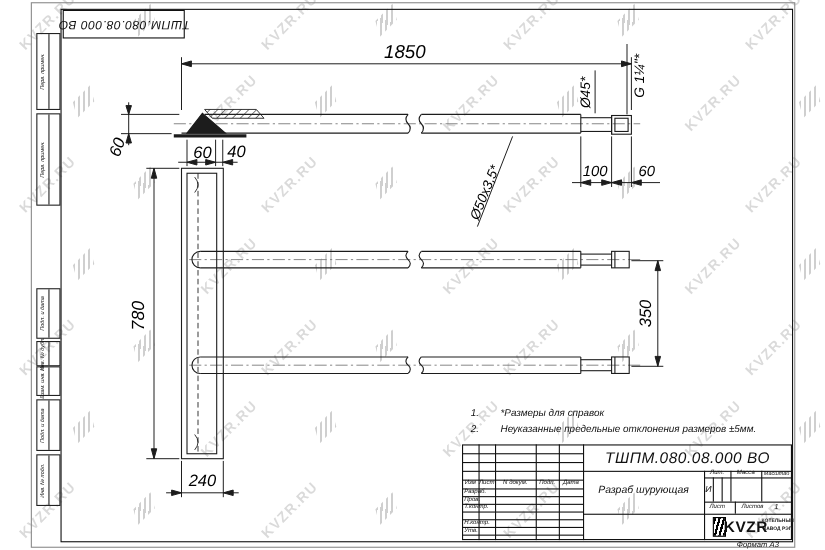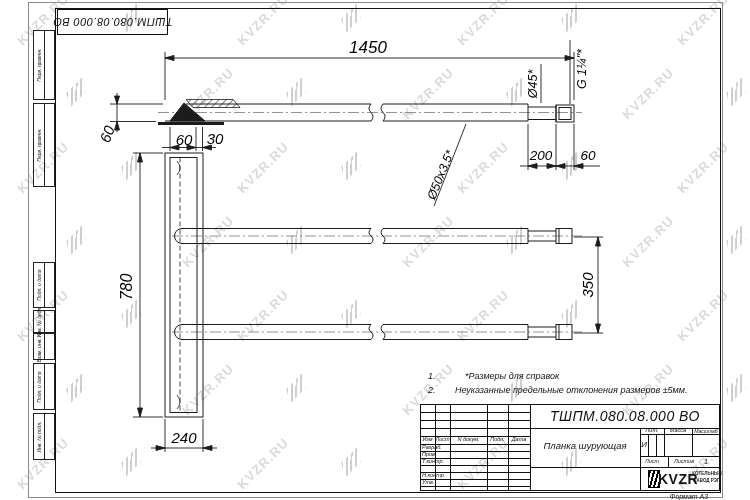--- a/index.html
+++ b/index.html
@@ -241,35 +241,35 @@
       <line x1="574" y1="237" x2="603" y2="237" fill="none"></line>
         <line x1="574" y1="333" x2="603" y2="333" fill="none"></line>
       <line x1="598" y1="237" x2="598" y2="333" fill="none"></line>
       <polygon points="598,237 595.5,246 600.5,246"></polygon>
         <polygon points="598,333 595.5,324 600.5,324"></polygon>
 
       <line x1="434" y1="206" x2="466" y2="124" fill="none"></line>
     </g>
   </svg>
 
-  <div class="t dim" style="left:368px;top:47px;font-size:17px">1450</div>
+  <div class="t dim" style="left:368px;top:47px;font-size:17px">1850</div>
   <div class="t dim" style="left:107px;top:134px;font-size:15px;transform:translate(-50%,-50%) rotate(-70deg)">60</div>
   <div class="t dim" style="left:184px;top:139px;font-size:15px">60</div>
-  <div class="t dim" style="left:215px;top:138px;font-size:15px">30</div>
+  <div class="t dim" style="left:215px;top:138px;font-size:15px">40</div>
   <div class="t dim" style="left:533px;top:84px;font-size:12.5px;transform:translate(-50%,-50%) rotate(-90deg)">Ø45*</div>
   <div class="t dim" style="left:582px;top:69px;font-size:12.5px;transform:translate(-50%,-50%) rotate(-90deg)">G 1¼"*</div>
-  <div class="t dim" style="left:541px;top:156px;font-size:13.5px">200</div>
+  <div class="t dim" style="left:541px;top:156px;font-size:13.5px">100</div>
   <div class="t dim" style="left:588px;top:156px;font-size:13.5px">60</div>
   <div class="t dim" style="left:441px;top:175px;font-size:12.5px;transform:translate(-50%,-50%) rotate(-68deg)">Ø50x3,5*</div>
   <div class="t dim" style="left:127px;top:287px;font-size:16px;transform:translate(-50%,-50%) rotate(-90deg)">780</div>
   <div class="t dim" style="left:587px;top:285px;font-size:15px;transform:translate(-50%,-50%) rotate(-90deg)">350</div>
   <div class="t dim" style="left:184px;top:437px;font-size:15px">240</div>
 
   <div class="tl note" style="left:428px;top:376px">1.</div>
-  <div class="tl note" style="left:465px;top:376px">*Размеры для справок</div>
+  <div class="tl note" style="left:455px;top:376px">*Размеры для справок</div>
   <div class="tl note" style="left:428px;top:390px">2.</div>
   <div class="tl note" style="left:455px;top:390px">Неуказанные предельные отклонения размеров ±5мм.</div>
 
   <div class="tb"></div>
   <div class="vl" style="left:435px;top:404px;width:1px;height:87px"></div>
   <div class="vl" style="left:450px;top:404px;width:1px;height:87px"></div>
   <div class="vl" style="left:487px;top:404px;width:1px;height:87px"></div>
   <div class="vl" style="left:508px;top:404px;width:1px;height:87px"></div>
   <div class="vl" style="left:530px;top:404px;width:1px;height:87px"></div>
   <div class="vl" style="left:640px;top:428px;width:1px;height:63px"></div>
@@ -287,21 +287,21 @@
   <div class="hl" style="left:420px;top:458px;width:110px;height:1px"></div>
   <div class="hl" style="left:420px;top:465px;width:110px;height:1px"></div>
   <div class="hl" style="left:420px;top:472px;width:110px;height:1px"></div>
   <div class="hl" style="left:420px;top:479px;width:110px;height:1px"></div>
   <div class="hl" style="left:420px;top:486px;width:110px;height:1px"></div>
   <div class="hl" style="left:640px;top:434px;width:80px;height:1px"></div>
   <div class="hl" style="left:640px;top:456px;width:80px;height:1px"></div>
   <div class="hl" style="left:530px;top:467px;width:190px;height:1px"></div>
 
   <div class="t" style="left:625px;top:416px;font-size:14px;font-style:italic;letter-spacing:.5px">ТШПМ.080.08.000 ВО</div>
-  <div class="t" style="left:585px;top:446px;font-size:9.5px;font-style:italic">Планка шурующая</div>
+  <div class="t" style="left:585px;top:446px;font-size:9.5px;font-style:italic">Разраб шурующая</div>
   <div class="t tbt" style="left:427.5px;top:440px">Изм</div>
   <div class="t tbt" style="left:442.5px;top:440px">Лист</div>
   <div class="t tbt" style="left:468.5px;top:440px">N докум.</div>
   <div class="t tbt" style="left:497.5px;top:440px">Подп.</div>
   <div class="t tbt" style="left:519px;top:440px">Дата</div>
   <div class="tl tbt" style="left:422px;top:447.5px">Разраб.</div>
   <div class="tl tbt" style="left:422px;top:454.5px">Пров.</div>
   <div class="tl tbt" style="left:422px;top:461.5px">Т.контр.</div>
   <div class="tl tbt" style="left:422px;top:475.5px">Н.контр.</div>
   <div class="tl tbt" style="left:422px;top:482.5px">Утв.</div>

